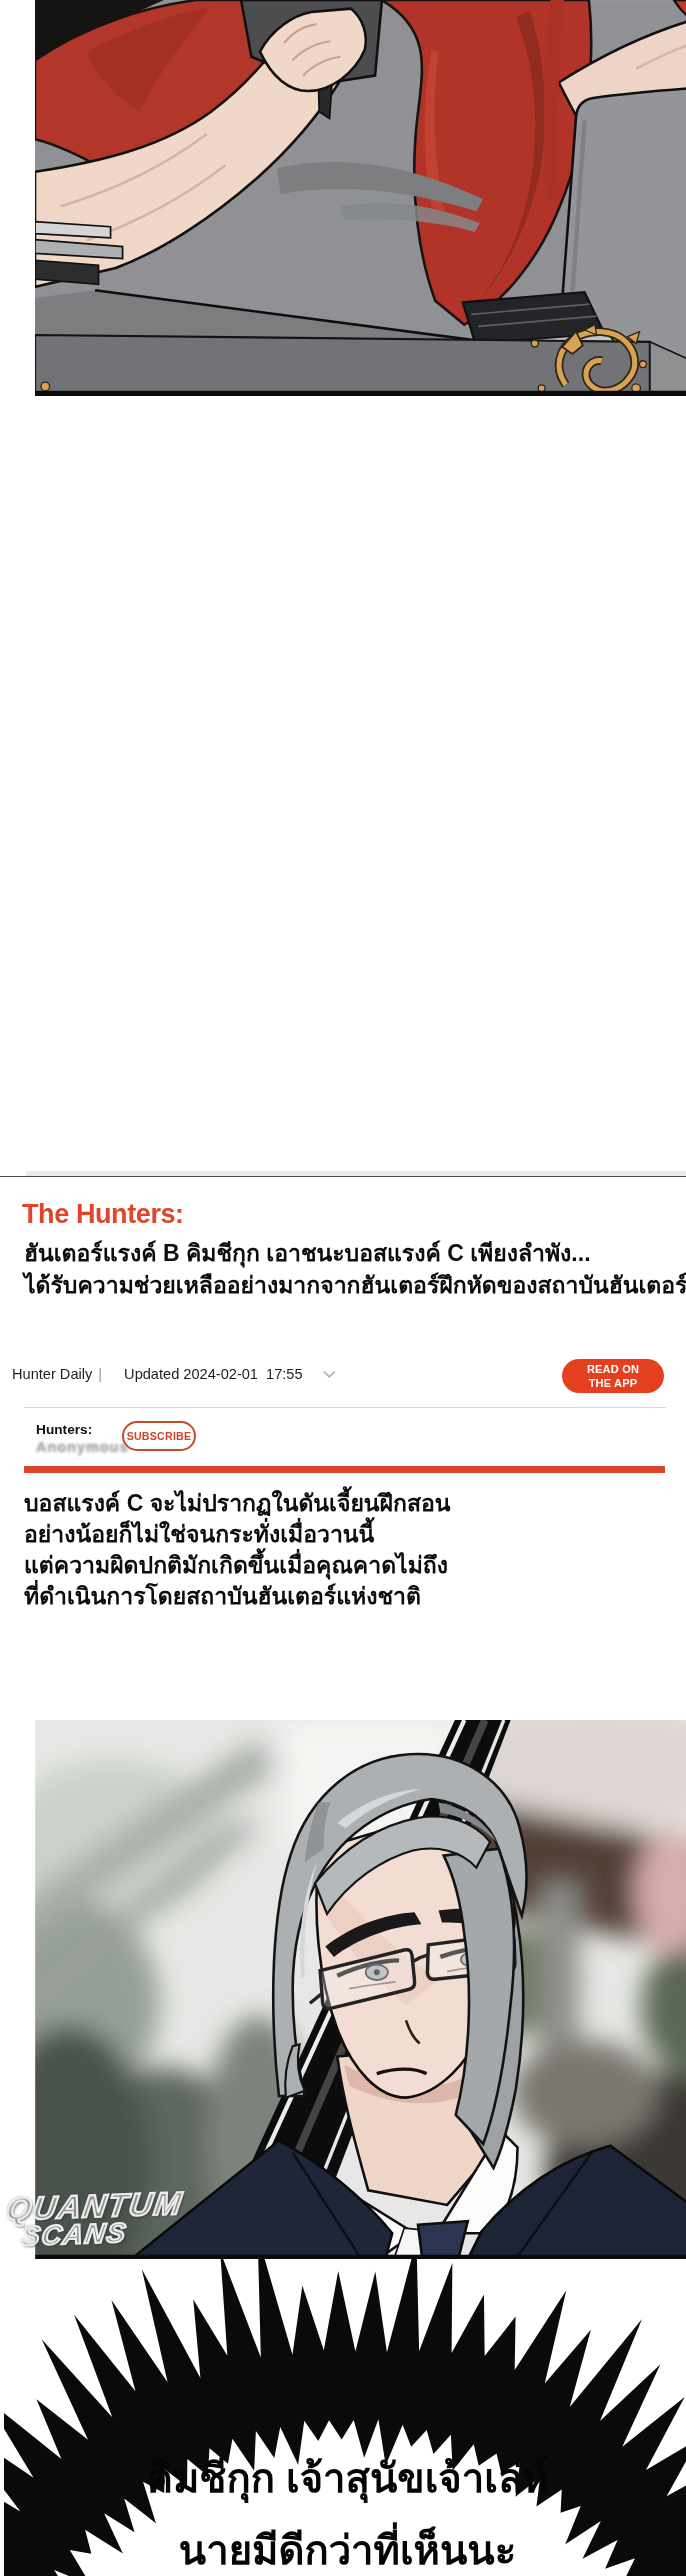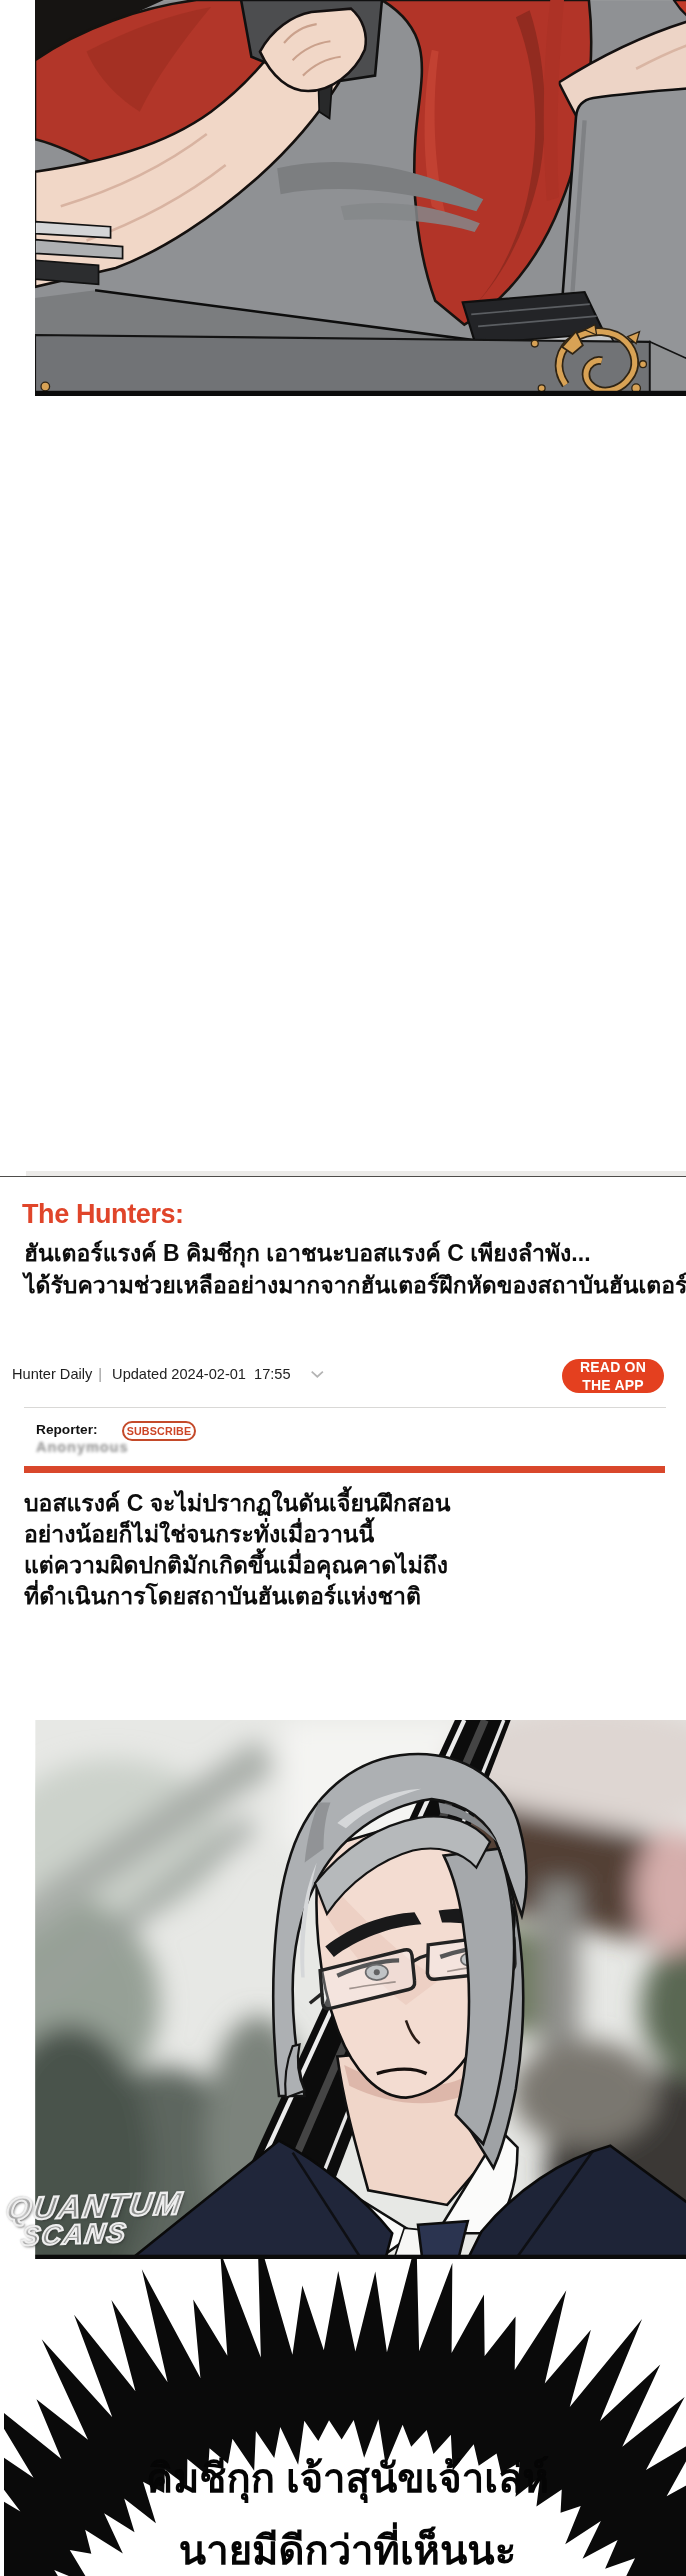--- a/index.html
+++ b/index.html
@@ -23,36 +23,36 @@
   }
   .headline{
     position:absolute;left:24px;top:69px;width:639px;
     font-size:23px;font-weight:700;color:#0d0d0d;line-height:32px;white-space:nowrap;
   }
   .meta-row{
     position:absolute;left:12px;top:194px;width:639px;height:24px;
     display:flex;align-items:center;font-size:14.6px;color:#1e1e1e;
   }
   .meta-sep{color:#9a9a9a;margin:0 0 0 6px;font-weight:300;}
-  .meta-updated{margin-left:10px;white-space:pre;color:#222;}
+  .meta-updated{margin-left:22px;white-space:pre;color:#222;}
   .chevron{margin-left:19px;display:inline-flex;}
   .btn-app{
     position:absolute;left:562px;top:191px;width:102px;height:34px;border-radius:18px;
-    background:#e4401f;color:#ffffff;font-weight:700;font-size:14px;line-height:1.3;
+    background:#e4401f;color:#ffffff;font-weight:700;font-size:11px;line-height:1.3;
     display:flex;flex-direction:column;align-items:center;justify-content:center;
     text-align:center;letter-spacing:0.2px;cursor:pointer;border:none;
   }
   .rule-light{position:absolute;left:24px;top:239px;width:642px;height:0.9px;background:#d9d8d6;}
   .reporter-label{position:absolute;left:36px;top:254px;font-size:13.7px;font-weight:700;color:#111;}
   .reporter-name{
     position:absolute;left:36px;top:271px;font-size:14.6px;font-weight:700;color:#8e8e8e;
     filter:blur(1.7px);letter-spacing:0.9px;
   }
   .btn-subscribe{
-    position:absolute;left:122px;top:253px;width:74px;height:20px;border-radius:16.3px;
+    position:absolute;left:122px;top:253px;width:74px;height:30px;border-radius:16.3px;
     background:#ffffff;border:2.1px solid #c44a2a;color:#cc4526;font-weight:700;
     font-size:10.7px;letter-spacing:0.2px;display:flex;align-items:center;justify-content:center;
     cursor:pointer;box-sizing:border-box;
   }
   .red-bar{position:absolute;left:24px;top:298px;width:641px;height:6.9px;background:#d9472b;}
   .body-text{
     position:absolute;left:24px;top:320px;width:639px;
     font-size:23px;font-weight:700;color:#0d0d0d;line-height:31px;white-space:nowrap;
   }
 
@@ -167,21 +167,21 @@
     </span>
   </div>
 
   <button class="btn-app">
     <span>READ ON</span>
     <span>THE APP</span>
   </button>
 
   <div class="rule-light"></div>
 
-  <div class="reporter-label">Reporter:</div>
+  <div class="reporter-label">Hunters:</div>
   <div class="reporter-name">Anonymous</div>
   <button class="btn-subscribe">SUBSCRIBE</button>
 
   <div class="red-bar"></div>
 
   <div class="body-text">
     <div>บอสแรงค์ C จะไม่ปรากฏในดันเจี้ยนฝึกสอน</div>
     <div>อย่างน้อยก็ไม่ใช่จนกระทั่งเมื่อวานนี้</div>
     <div>แต่ความผิดปกติมักเกิดขึ้นเมื่อคุณคาดไม่ถึง</div>
     <div>ที่ดำเนินการโดยสถาบันฮันเตอร์แห่งชาติ</div>

